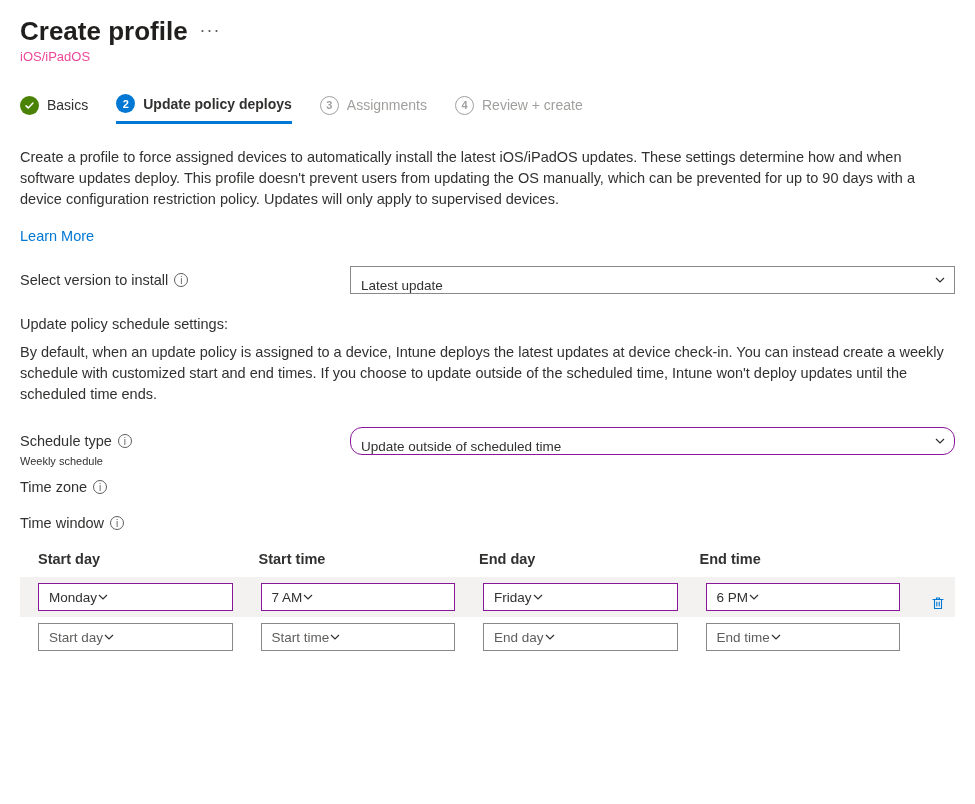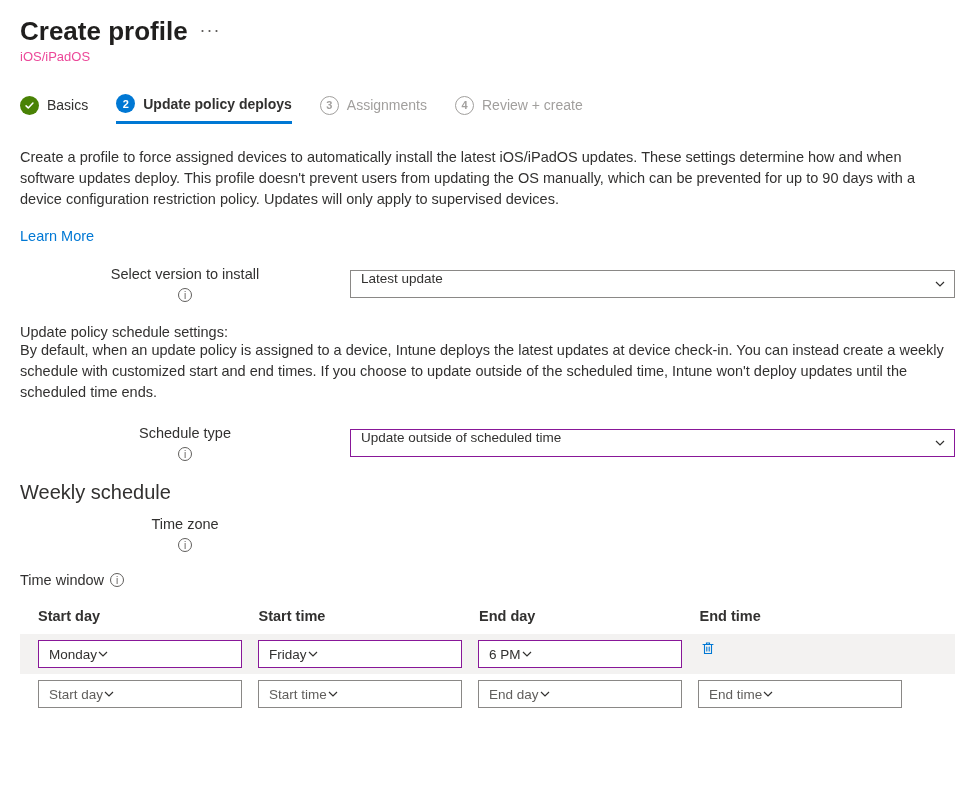--- a/index.html
+++ b/index.html
@@ -27,52 +27,52 @@
     .tab.completed .badge svg { width: 11px; height: 11px; }
     .tab.active .badge { background: #0078d4; color: #fff; }
     .tab.active { border-bottom: 3px solid #0078d4; font-weight: 600; }
     .tab.pending .badge { border: 1.5px solid #a19f9d; color: #a19f9d; background:#fff; }
     .tab.pending { color: #a19f9d; }
 
     .description { margin-top: 22px; font-size: 14.5px; line-height: 1.45; color: #323130; max-width:940px; }
     .learn-more { display: inline-block; margin-top: 18px; color: #0078d4; text-decoration: none; font-size: 14.5px; }
 
     .form-row { display: flex; align-items: center; margin-top: 22px; }
-    .form-label { width: 330px; font-size: 14.5px; display: flex; align-items: center; gap: 6px; flex-direction: column; }
+    .form-label { width: 330px; font-size: 14.5px; display: flex; align-items: center; gap: 6px; }
     .info-icon {
       display:inline-flex; width:14px; height:14px; border:1px solid #605e5c;
       border-radius:50%; font-size:10px; align-items:center; justify-content:center;
       color:#605e5c; font-style:normal; cursor:help;
     }
     .select {
       flex: 1; height: 28px; border: 1px solid #8a8886; background:#fff;
       padding: 0 26px 0 10px; font-size: 13.5px; position: relative;
-      display:flex; align-items:flex-start; cursor:pointer;
+      display:flex; align-items:flex-end; cursor:pointer;
       max-width: 624px;
     }
-    .select.purple { border-color: #881798; }
+    .select.purple { border-color: #881798; border-radius: 12px; }
     .select .chev {
       position: absolute; right: 8px; top: 50%; transform: translateY(-50%);
       pointer-events: none;
     }
     .chev svg { width:12px; height:12px; display:block; }
 
     .section-heading { margin-top: 22px; font-size: 14.5px; }
-    .section-text { font-size: 14.5px; line-height:1.45; max-width:940px; }
-
-    .sub-heading { margin-top: 20px; font-size: 20px; }
+    .section-text { margin-top: 10px; font-size: 14.5px; line-height:1.45; max-width:940px; }
+
+    .sub-heading { font-size: 11px; }
 
     .time-window-label { margin-top: 20px; font-size: 14.5px; display:flex; gap:6px; align-items:center; }
 
     .grid { margin-top: 20px; }
     .grid-head { display:flex; gap:16px; padding: 0 8px 10px 18px; }
     .grid-head > div { font-size: 14.5px; font-weight: 600; }
     .col { width: 212px; }
     .col-last { width: 28px; }
-    .grid-row { display:flex; gap:16px; padding: 6px 8px 6px 18px; align-items:flex-start; }
+    .grid-row { display:flex; gap:28px; padding: 6px 8px 6px 18px; align-items:flex-end; }
     .grid-row.filled { background: #f3f2f1; }
     .grid-row .cell-select {
       width: 204px; height: 28px; border:1px solid #8a8886; background:#fff;
       padding: 0 26px 0 10px; font-size:13.5px; position:relative;
       display:flex; align-items:center; cursor:pointer;
     }
     .grid-row.filled .cell-select { border-color:#881798; }
     .grid-row .cell-select.placeholder { color:#323130; }
     .trash { width:20px; cursor:pointer; color:#0078d4; display:flex; align-items:center; justify-content:center; }
     .trash svg { width:16px; height:16px; }
@@ -174,20 +174,28 @@
   <div class="grid-row filled">
     <div class="cell-select">
       <span>Monday</span>
       <span class="chev">
           <svg viewBox="0 0 12 12">
             <path d="M2 4 L6 8 L10 4" stroke="#323130" stroke-width="1.2" fill="none"></path>
           </svg>
         </span>
     </div>
     <div class="cell-select">
+      <span>7 AM</span>
+      <span class="chev">
+          <svg viewBox="0 0 12 12">
+            <path d="M2 4 L6 8 L10 4" stroke="#323130" stroke-width="1.2" fill="none"></path>
+          </svg>
+        </span>
+    </div>
+    <div class="cell-select">
       <span>Friday</span>
       <span class="chev">
           <svg viewBox="0 0 12 12">
             <path d="M2 4 L6 8 L10 4" stroke="#323130" stroke-width="1.2" fill="none"></path>
           </svg>
         </span>
     </div>
     <div class="cell-select">
       <span>6 PM</span>
       <span class="chev">

